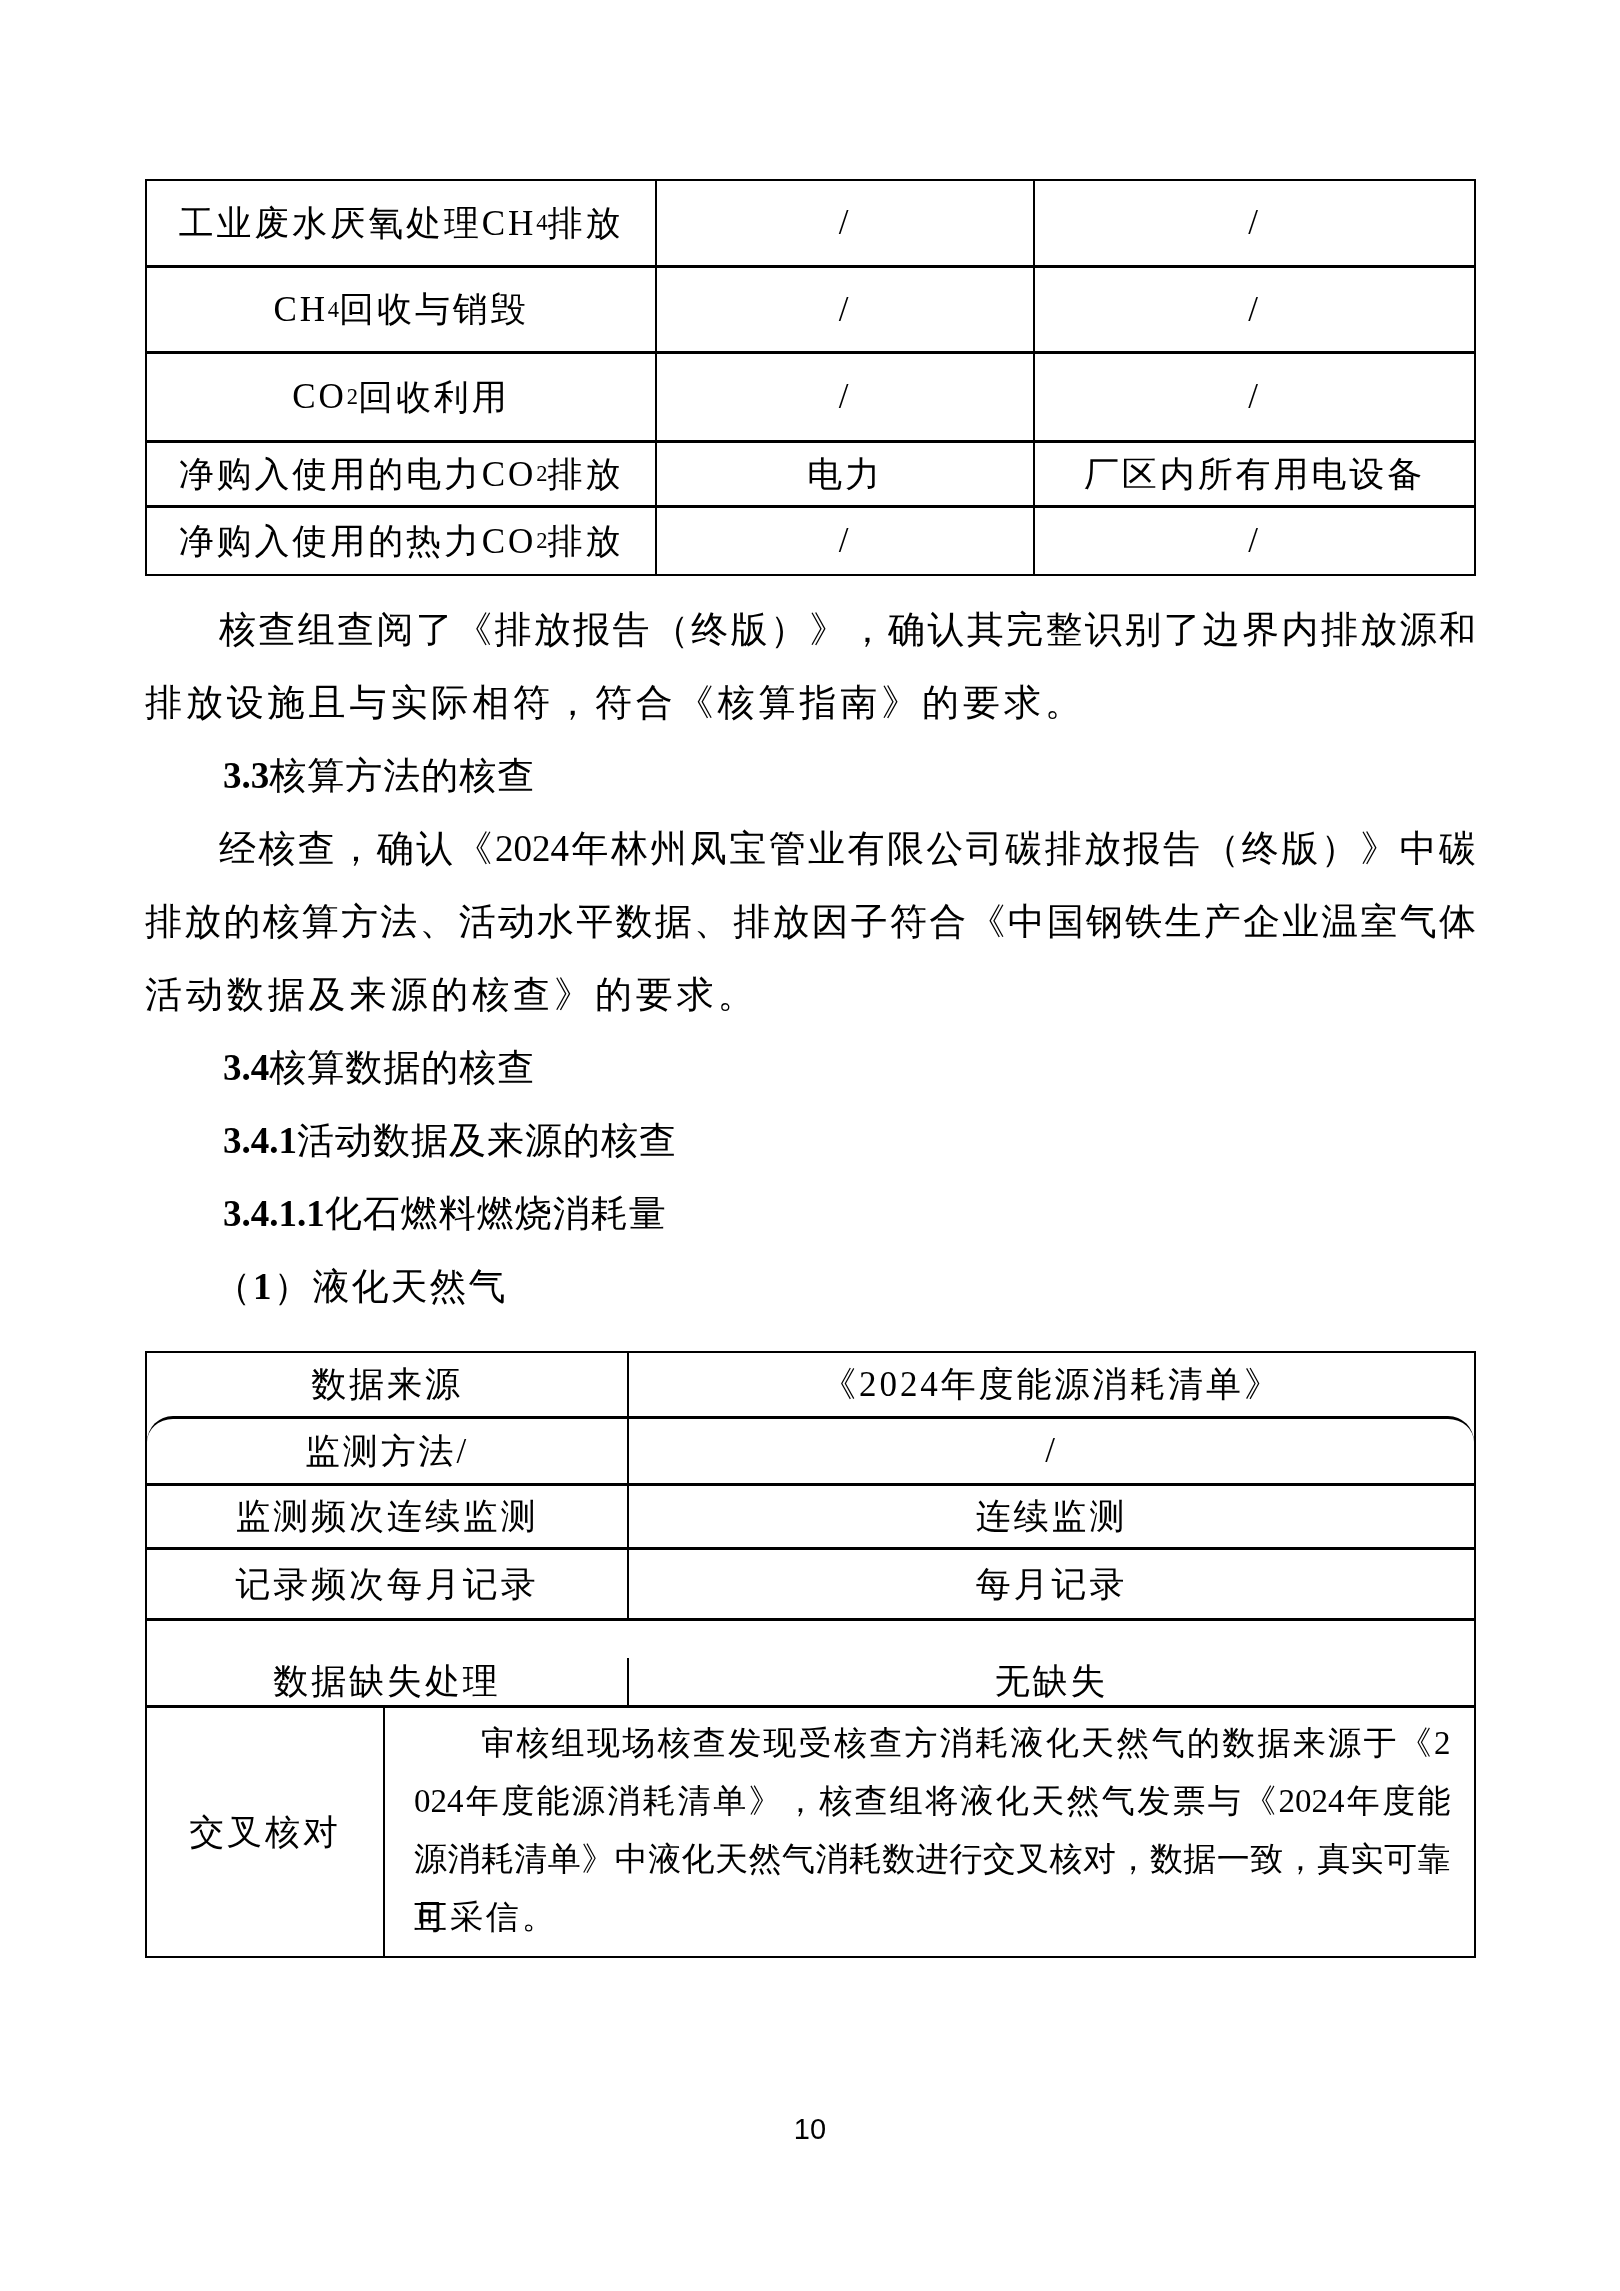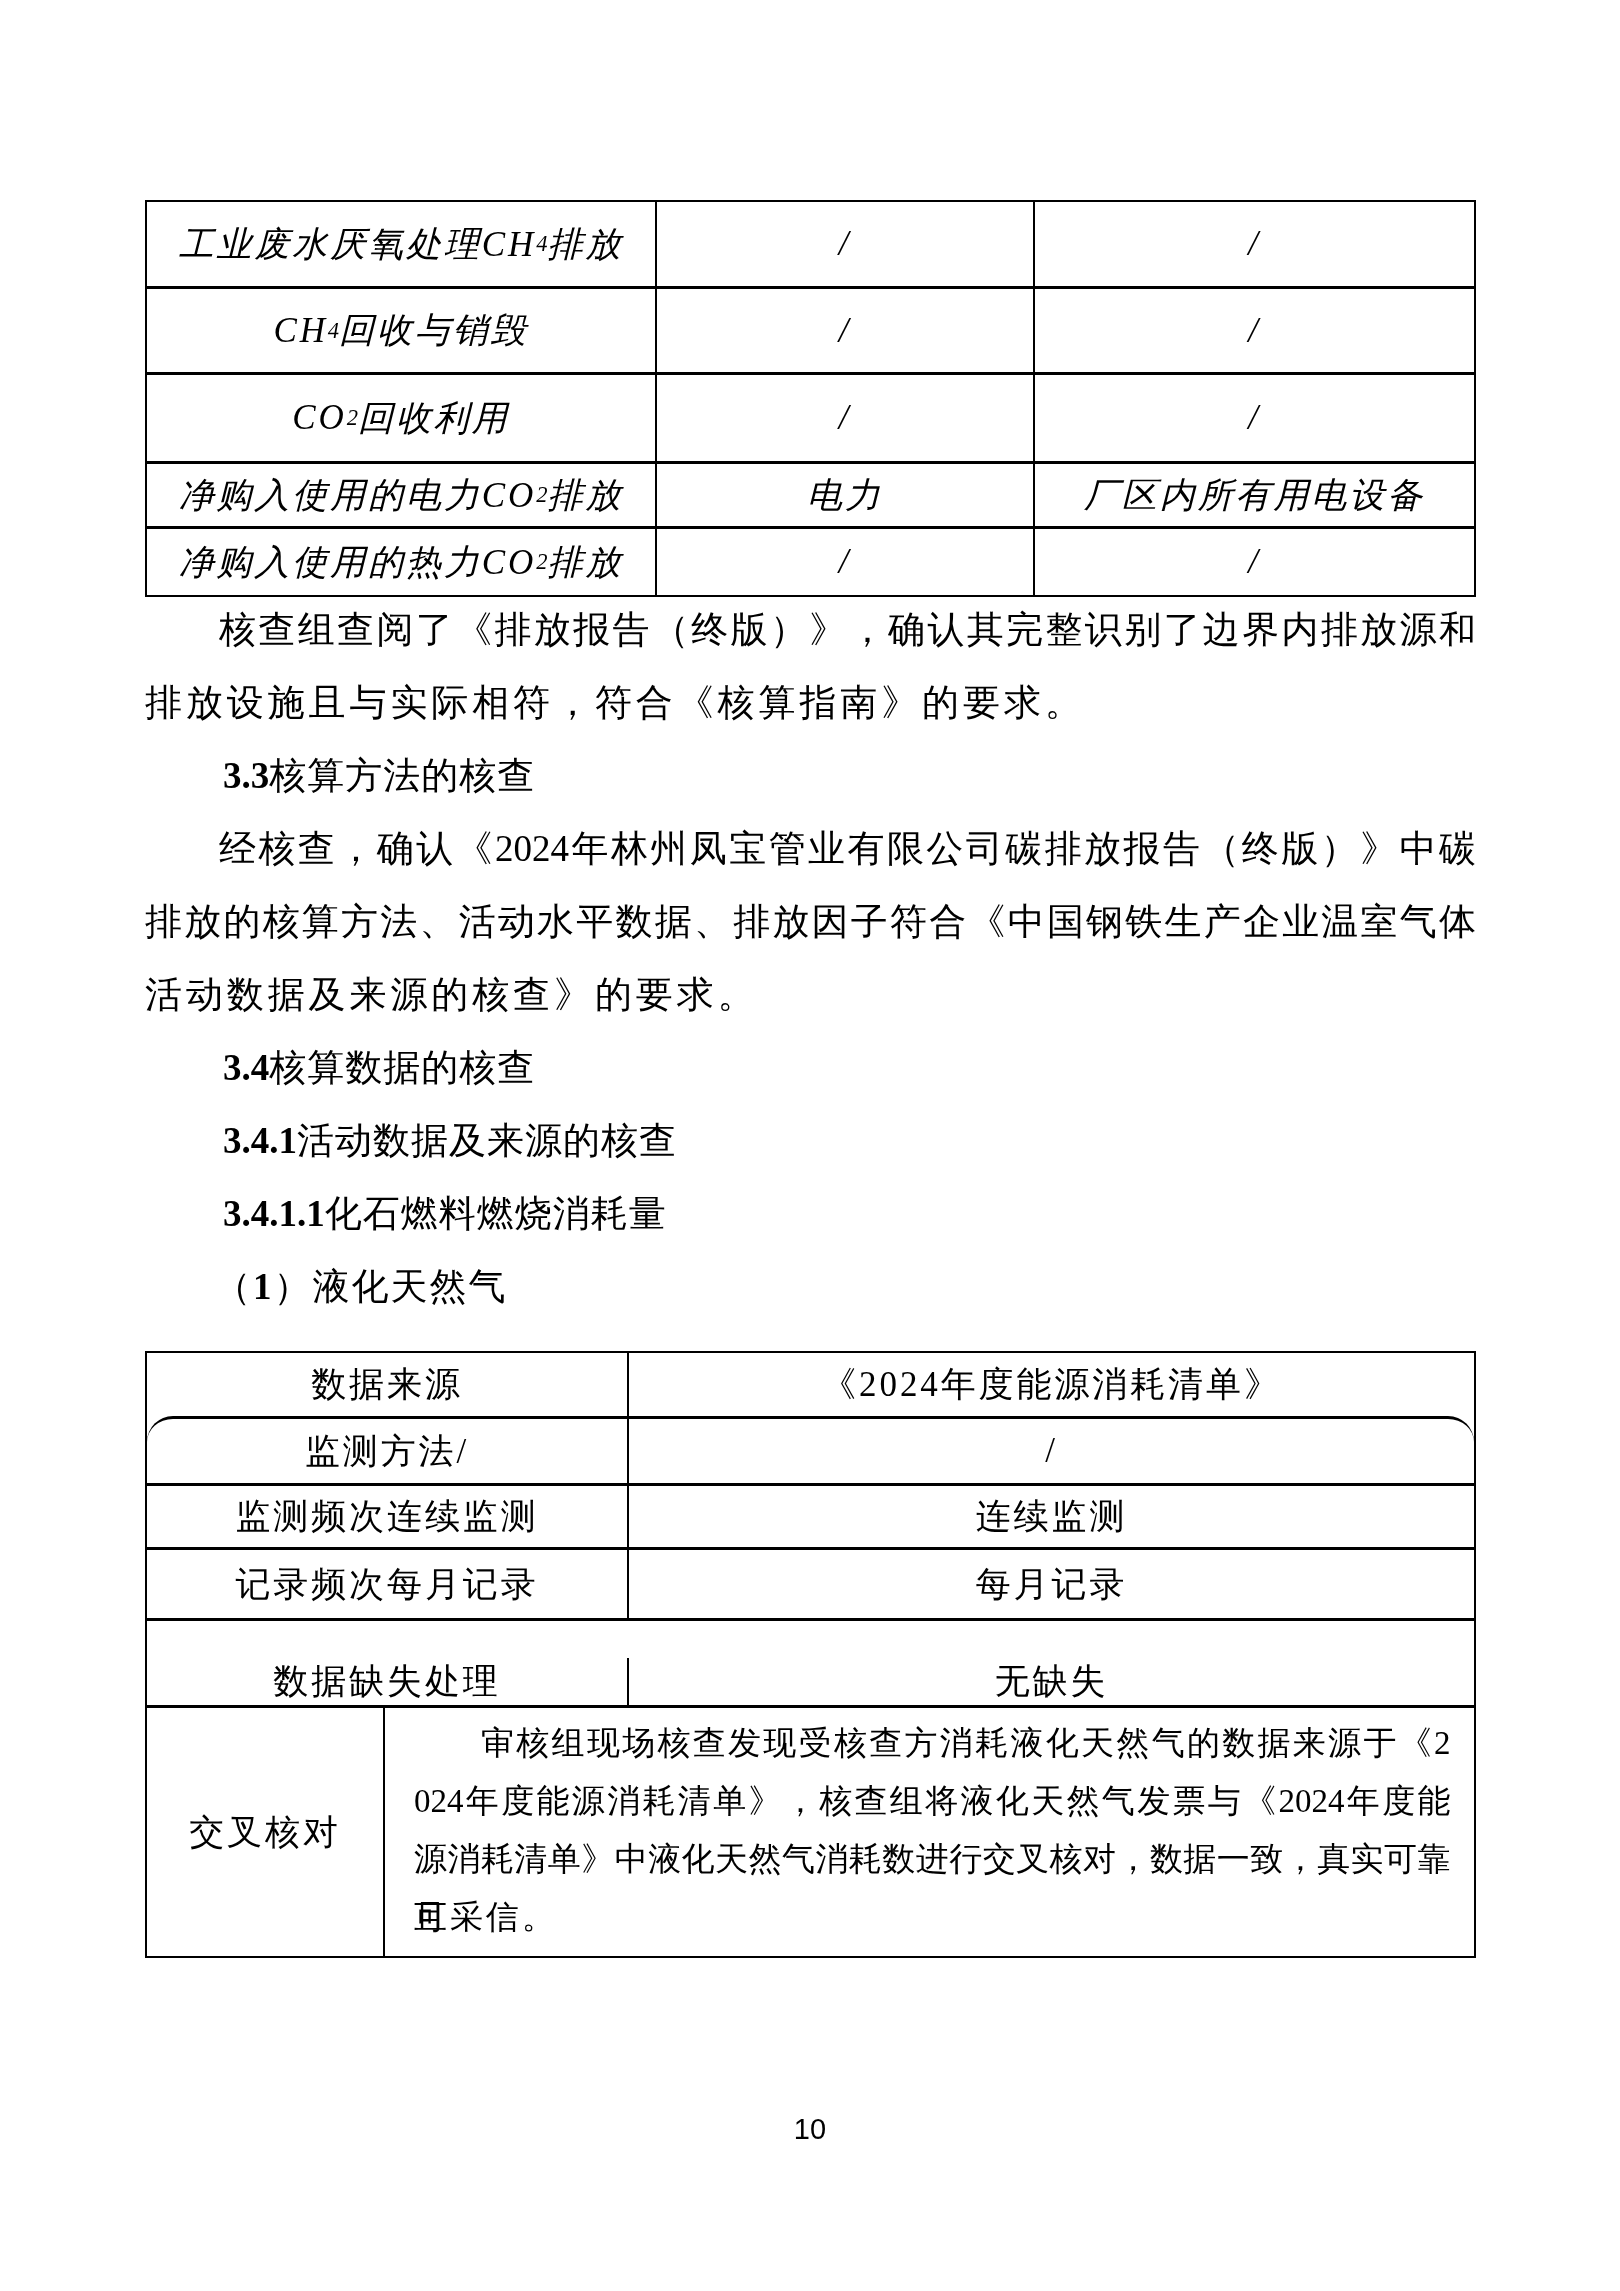--- a/index.html
+++ b/index.html
@@ -3,22 +3,22 @@
 <meta charset="utf-8">
 <style>
   html,body { margin:0; padding:0; background:#888; }
   .page {
     position:relative; width:1620px; height:2292px; background:#ffffff;
     font-family:"Liberation Serif","DejaVu Serif",serif; color:#000;
     margin:0 auto; overflow:hidden;
   }
   
   .t1 {
-    position:absolute; left:145px; top:200px; width:1331px;
-    border:2.9px solid #000; box-sizing:border-box;font-style:italic;
+    position:absolute; left:145px; top:179px; width:1331px;
+    border:2.9px solid #000; box-sizing:border-box;
   }
   .t1row { display:flex; box-sizing:border-box; }
   .t1row + .t1row { border-top:3.9px solid #000; }
   .t1row:nth-child(1){height:84px;}
   .t1row:nth-child(2){height:86px;}
   .t1row:nth-child(3){height:89px;}
   .t1row:nth-child(4){height:65px;}
   .t1row:nth-child(5){height:69px;justify-content:space-between;}
   .t1 .c {
     display:flex; align-items:center; justify-content:center;

